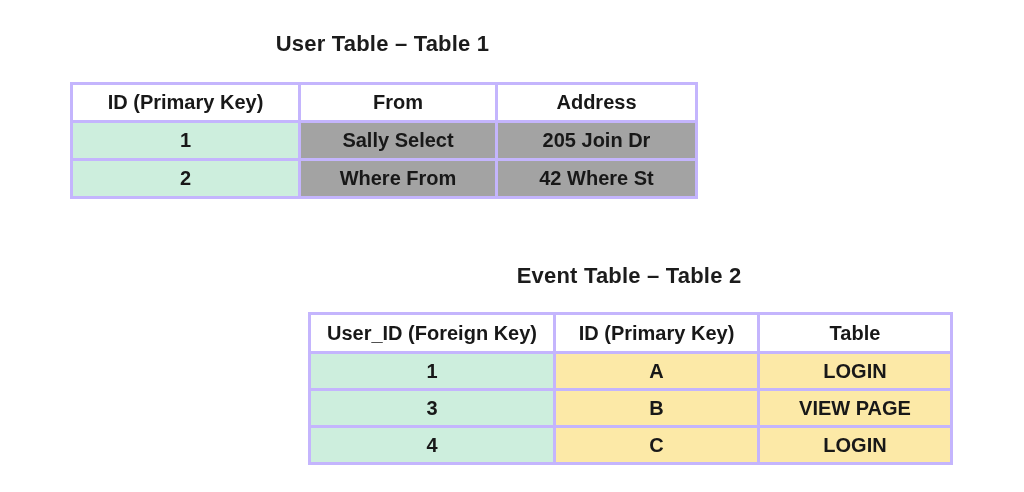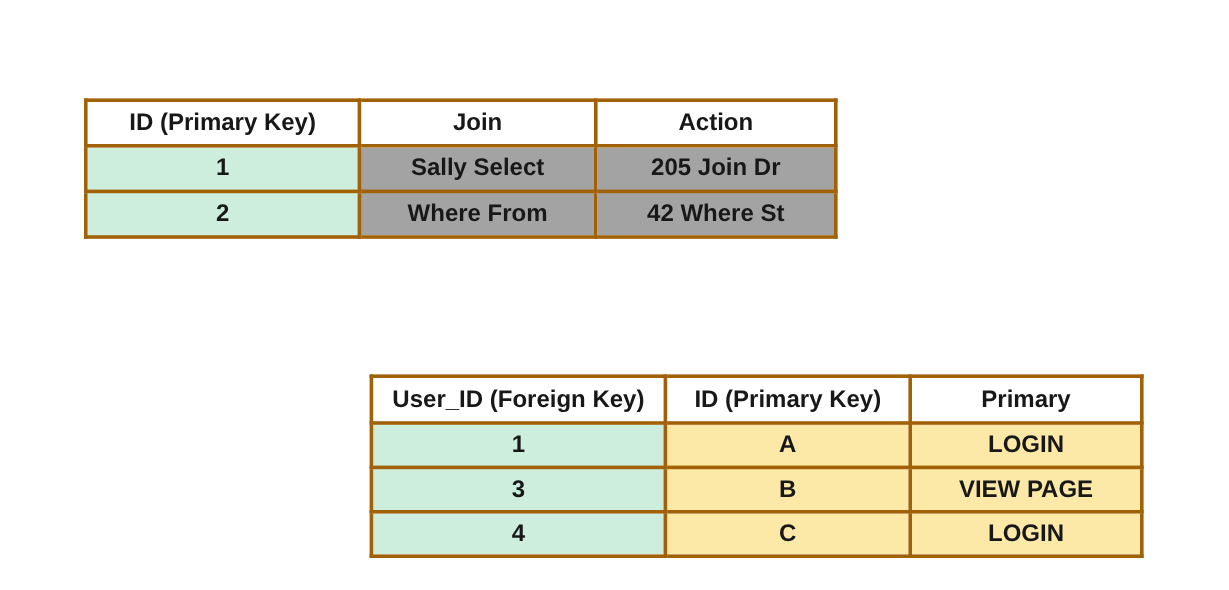--- a/index.html
+++ b/index.html
@@ -29,21 +29,21 @@
 
   table.db-table {
     position: absolute;
     border-collapse: collapse;
     table-layout: fixed;
   }
   #user-table  { left: 70px;  top: 82px;  width: 625px; }
   #event-table { left: 308px; top: 312px; width: 642px; padding-left: 32px; }
 
   .db-table th, .db-table td {
-    border: 3px solid #a16207;
+    border: 3px solid #c4b5fd;
     text-align: center;
     vertical-align: middle;
     font-size: 20px;
     font-weight: 700;
     color: #181818;
     padding: 0 4px;
     overflow: hidden;
     white-space: nowrap;
   }
   .db-table th { background: #ffffff; }
@@ -53,60 +53,62 @@
 
   td.fill-green  { background: #cdeedd; }
   td.fill-blue   { background: #a3a3a3; }
   td.fill-yellow { background: #fce9a7; }
 </style>
 </head>
 <body>
 
 <div class="canvas">
 
+  <div class="tbl-title" id="user-title">User Table – Table 1</div>
 
   <table class="db-table" id="user-table">
     <colgroup>
       <col style="width:228px">
         <col style="width:197px">
         <col style="width:200px">
     </colgroup>
     <thead>
       <tr>
         <th>ID (Primary Key)</th>
-        <th>Join</th>
-        <th>Action</th>
+        <th>From</th>
+        <th>Address</th>
       </tr>
     </thead>
     <tbody>
       <tr>
         <td class="fill-green">1</td>
         <td class="fill-blue">Sally Select</td>
         <td class="fill-blue">205 Join Dr</td>
       </tr>
       <tr>
         <td class="fill-green">2</td>
         <td class="fill-blue">Where From</td>
         <td class="fill-blue">42 Where St</td>
       </tr>
     </tbody>
   </table>
 
+  <div class="tbl-title" id="event-title">Event Table – Table 2</div>
 
   <table class="db-table" id="event-table">
     <colgroup>
       <col style="width:245px">
         <col style="width:204px">
         <col style="width:193px">
     </colgroup>
     <thead>
       <tr>
         <th>User_ID (Foreign Key)</th>
         <th>ID (Primary Key)</th>
-        <th>Primary</th>
+        <th>Table</th>
       </tr>
     </thead>
     <tbody>
       <tr>
         <td class="fill-green">1</td>
         <td class="fill-yellow">A</td>
         <td class="fill-yellow">LOGIN</td>
       </tr>
       <tr>
         <td class="fill-green">3</td>

